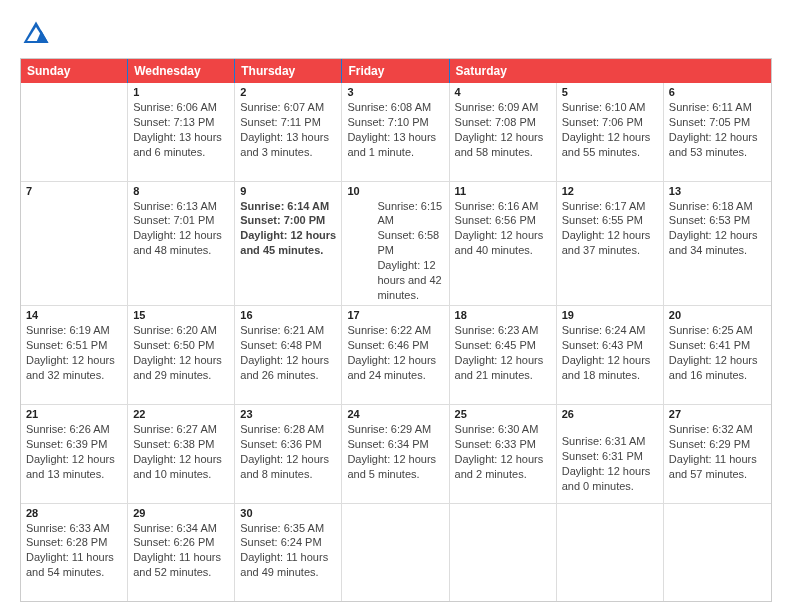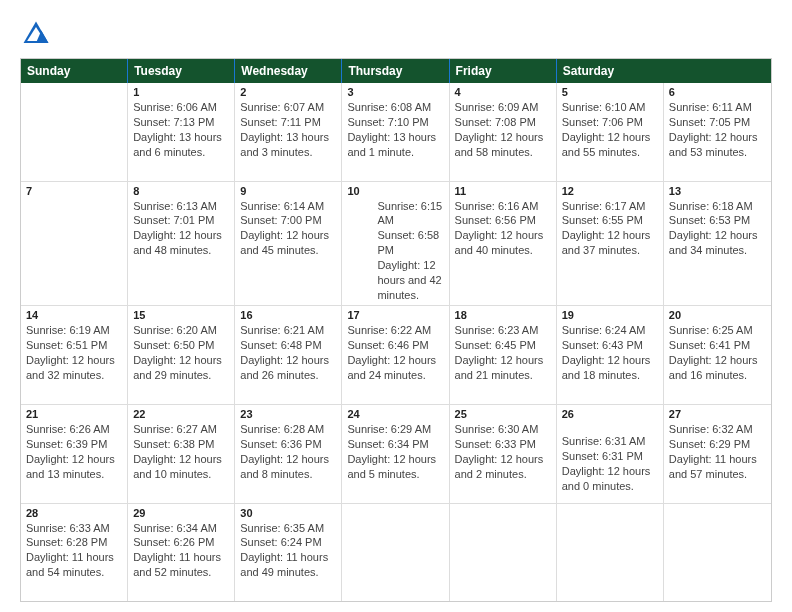--- a/index.html
+++ b/index.html
@@ -54,21 +54,21 @@
     }
     .calendar {
       flex: 1;
       display: flex;
       flex-direction: column;
       border: 1px solid #ccc;
     }
     .cal-header {
       display: grid;
       grid-template-columns: repeat(7, 1fr);
-      background: #14532d;
+      background: #ef4444;
     }
     .cal-header-cell {
       color: white;
       font-size: 12px;
       font-weight: bold;
       padding: 5px 6px;
       text-align: left;
       border-right: 1px solid #1976D2;
     }
     .cal-header-cell:last-child { border-right: none; }
@@ -125,21 +125,20 @@
     </div>
     <div class="title-block">
       <div class="month-title"></div>
       <div class="location"></div>
     </div>
   </div>
 
   <div class="calendar">
     <div class="cal-header">
     <div class="cal-header-cell">Sunday</div>
-        <div class="cal-header-cell">Tuesday</div>
         <div class="cal-header-cell">Wednesday</div>
         <div class="cal-header-cell">Thursday</div>
         <div class="cal-header-cell">Friday</div>
         <div class="cal-header-cell">Saturday</div>
       </div>
     <div class="cal-body">
     <div class="cal-row">
           <div class="cal-cell empty"></div>
           <div class="cal-cell">
             <div class="day-num">1</div>
@@ -183,21 +182,21 @@
             <div class="day-num">7</div>
           </div>
           <div class="cal-cell">
             <div class="day-num">8</div>
             <div class="cell-text" style="white-space: pre-line;">Sunrise: 6:13 AM
 Sunset: 7:01 PM
 Daylight: 12 hours and 48 minutes.</div>
           </div>
           <div class="cal-cell">
             <div class="day-num">9</div>
-            <div class="cell-text" style="white-space: pre-line;">Sunrise: 6:14 AM
+            <div class="cell-text" style="white-space: pre-line; font-weight: bold;">Sunrise: 6:14 AM
 Sunset: 7:00 PM
 Daylight: 12 hours and 45 minutes.</div>
           </div>
           <div class="cal-cell">
             <div class="day-num">10</div>
             <div class="cell-text" style="white-space: pre-line; margin-left: 30px;">Sunrise: 6:15 AM
 Sunset: 6:58 PM
 Daylight: 12 hours and 42 minutes.</div>
           </div>
           <div class="cal-cell">

